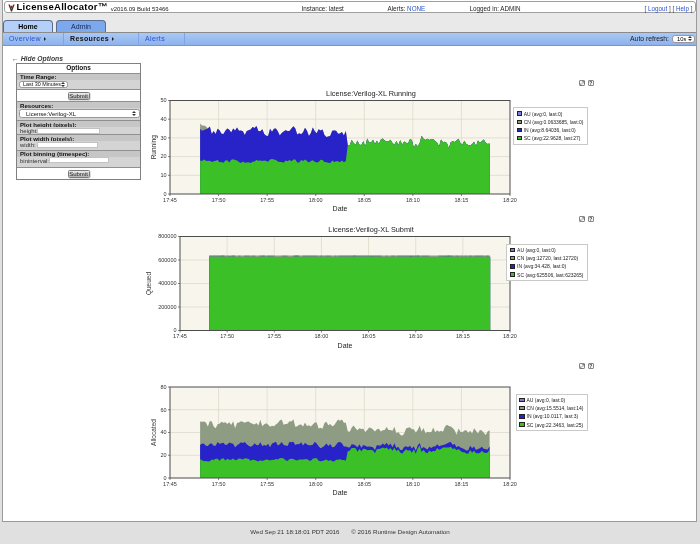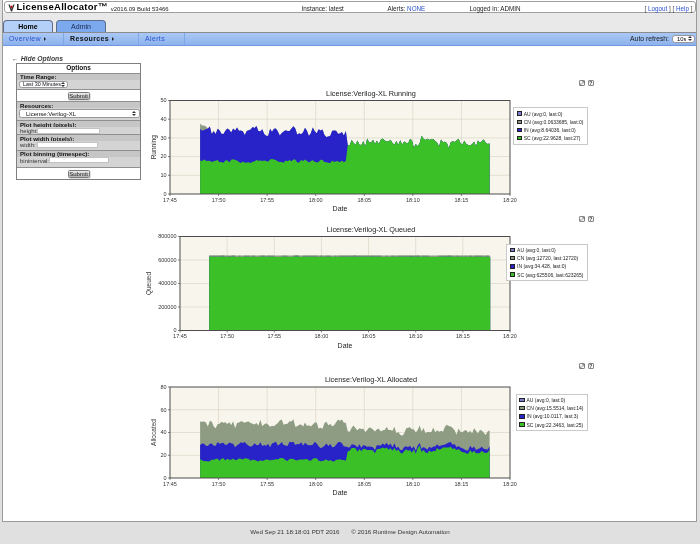--- a/index.html
+++ b/index.html
@@ -340,21 +340,21 @@
         <text x="31.5" y="98.8" text-anchor="end" font-size="5.5px" fill="#333">200000</text>
         <line x1="33" y1="73.5" x2="35" y2="73.5" stroke="#4d4d4d" stroke-width="0.7"></line>
         <text x="31.5" y="75.3" text-anchor="end" font-size="5.5px" fill="#333">400000</text>
         <line x1="33" y1="50" x2="35" y2="50" stroke="#4d4d4d" stroke-width="0.7"></line>
         <text x="31.5" y="51.8" text-anchor="end" font-size="5.5px" fill="#333">600000</text>
         <line x1="33" y1="26.5" x2="35" y2="26.5" stroke="#4d4d4d" stroke-width="0.7"></line>
         <text x="31.5" y="28.3" text-anchor="end" font-size="5.5px" fill="#333">800000</text>
         <text transform="translate(6,73.5) rotate(-90)" text-anchor="middle" font-size="6.5px" fill="#333">Queued</text>
         <text x="200" y="137.5" text-anchor="middle" font-size="7px" fill="#222">Date</text>
       </svg>
-    <div class="chart-title">License:Verilog-XL Queued</div>
+    <div class="chart-title">License:Verilog-XL Submit</div>
     <div class="plot-icon icon-expand">
       <svg width="4.6" height="4.6" viewBox="0 0 10 10">
           <path d="M1,5.5 L1,9 L4.5,9" fill="none" stroke="#555" stroke-width="1.2"></path>
           <path d="M3.5,6.5 L8.5,1.5 M4.5,1 L9,1 L9,5.5" fill="none" stroke="#555" stroke-width="1.2"></path>
         </svg>
     </div>
     <div class="plot-icon icon-help">?</div>
     <div class="legend">
       <div class="legend-row">
           <span class="swatch" style="background: rgb(125, 125, 212);"></span>
@@ -412,21 +412,20 @@
         <text x="21.5" y="100.05" text-anchor="end" font-size="5.5px" fill="#333">20</text>
         <line x1="23" y1="75.5" x2="25" y2="75.5" stroke="#4d4d4d" stroke-width="0.7"></line>
         <text x="21.5" y="77.3" text-anchor="end" font-size="5.5px" fill="#333">40</text>
         <line x1="23" y1="52.75" x2="25" y2="52.75" stroke="#4d4d4d" stroke-width="0.7"></line>
         <text x="21.5" y="54.55" text-anchor="end" font-size="5.5px" fill="#333">60</text>
         <line x1="23" y1="30" x2="25" y2="30" stroke="#4d4d4d" stroke-width="0.7"></line>
         <text x="21.5" y="31.8" text-anchor="end" font-size="5.5px" fill="#333">80</text>
         <text transform="translate(11,75.5) rotate(-90)" text-anchor="middle" font-size="6.5px" fill="#333">Allocated</text>
         <text x="195" y="138" text-anchor="middle" font-size="7px" fill="#222">Date</text>
       </svg>
-    <div class="chart-title">License:Verilog-XL Allocated</div>
     <div class="plot-icon icon-expand">
       <svg width="4.6" height="4.6" viewBox="0 0 10 10">
           <path d="M1,5.5 L1,9 L4.5,9" fill="none" stroke="#555" stroke-width="1.2"></path>
           <path d="M3.5,6.5 L8.5,1.5 M4.5,1 L9,1 L9,5.5" fill="none" stroke="#555" stroke-width="1.2"></path>
         </svg>
     </div>
     <div class="plot-icon icon-help">?</div>
     <div class="legend">
       <div class="legend-row">
           <span class="swatch" style="background: rgb(125, 125, 212);"></span>

